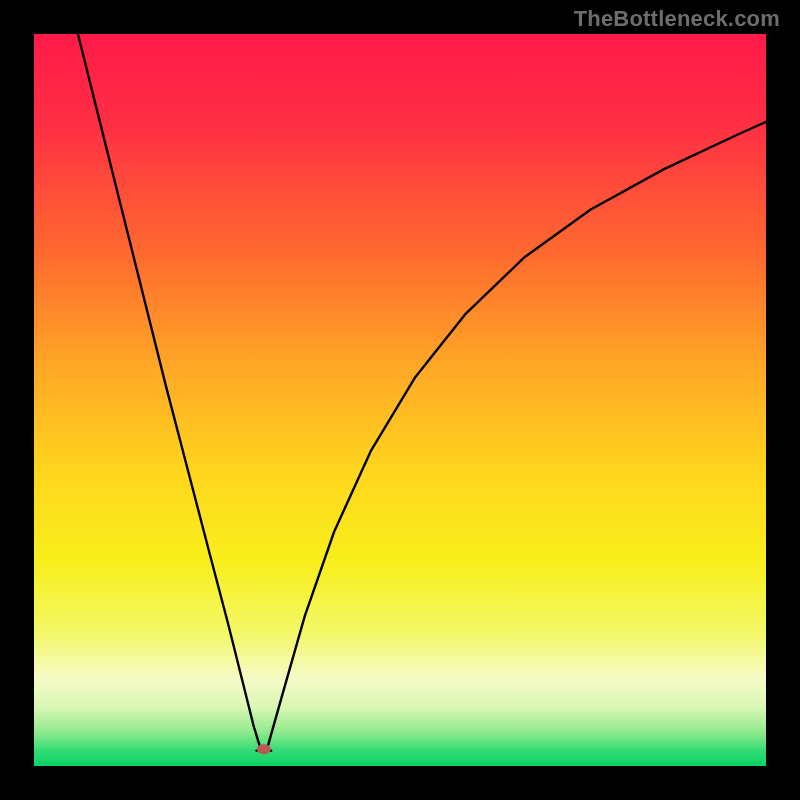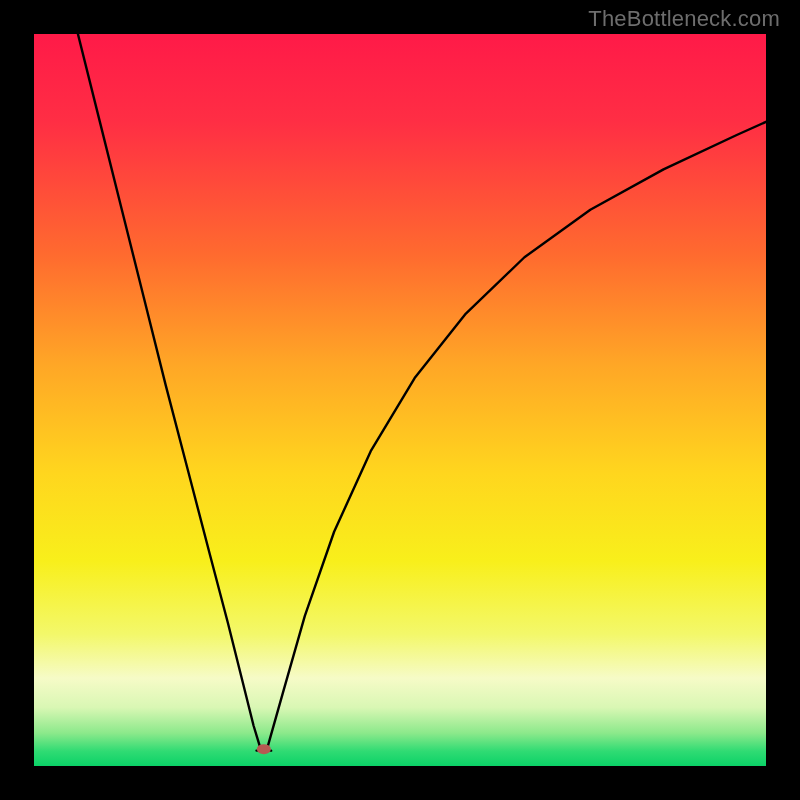--- a/index.html
+++ b/index.html
@@ -40,21 +40,21 @@
     top: 0;
     width: 100%;
     height: 100%;
   }
   .source-label {
     position: absolute;
     top: 6px;
     right: 20px;
     color: #6d6d6d;
     font-size: 22px;
-    font-weight: 400;
+    font-weight: 700;
     letter-spacing: 0.2px;
   }
 </style>
 </head>
 <body>
 
 <div class="frame">
 
   <div class="plot-area">
     <svg class="gradient" viewBox="0 0 732 732" preserveAspectRatio="none">

